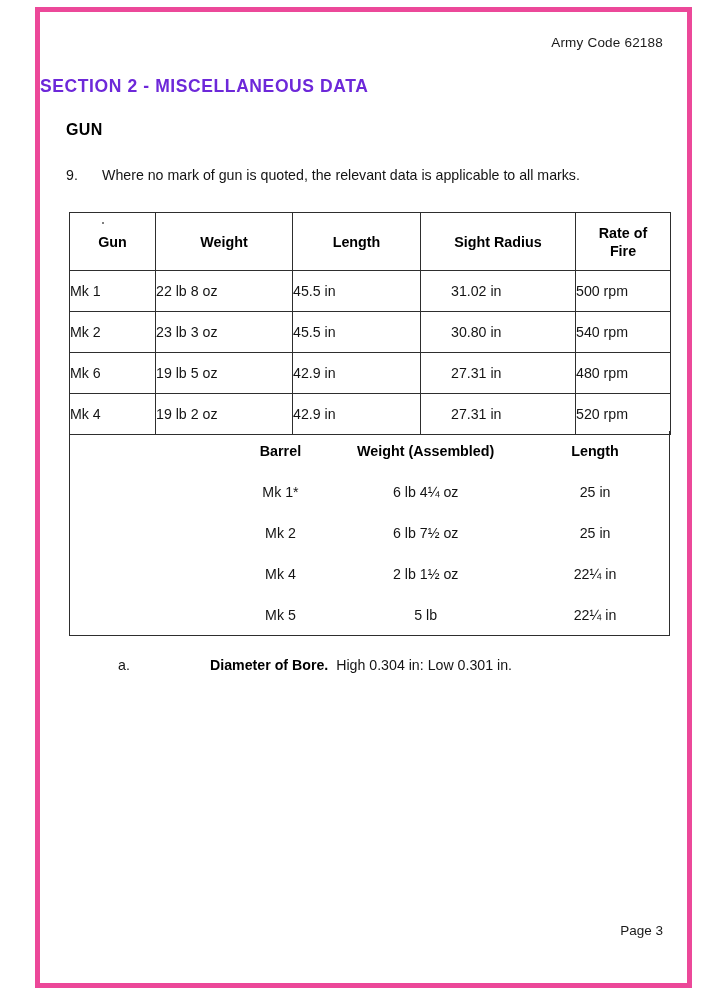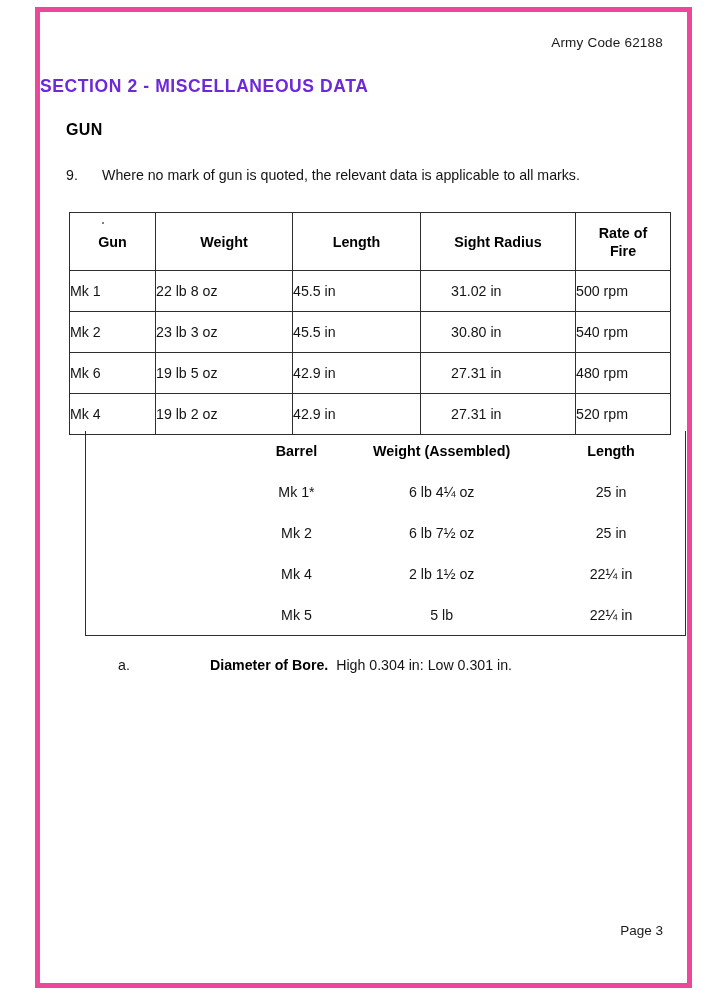--- a/index.html
+++ b/index.html
@@ -130,21 +130,20 @@
   .barrel-table {
     position: absolute;
     left: 29px;
     top: 419px;
     width: 601px;
     border: 1px solid #2e2e2e;
     border-top: none;
     border-collapse: collapse;
     table-layout: fixed;
     box-sizing: border-box;
-    margin-left: 16px;
   }
   .barrel-table th, .barrel-table td {
     border: none;
     padding: 0;
     font-weight: normal;
   }
   .barrel-table thead th {
     height: 40px;
     vertical-align: middle;
     font-size: 14.3px;

